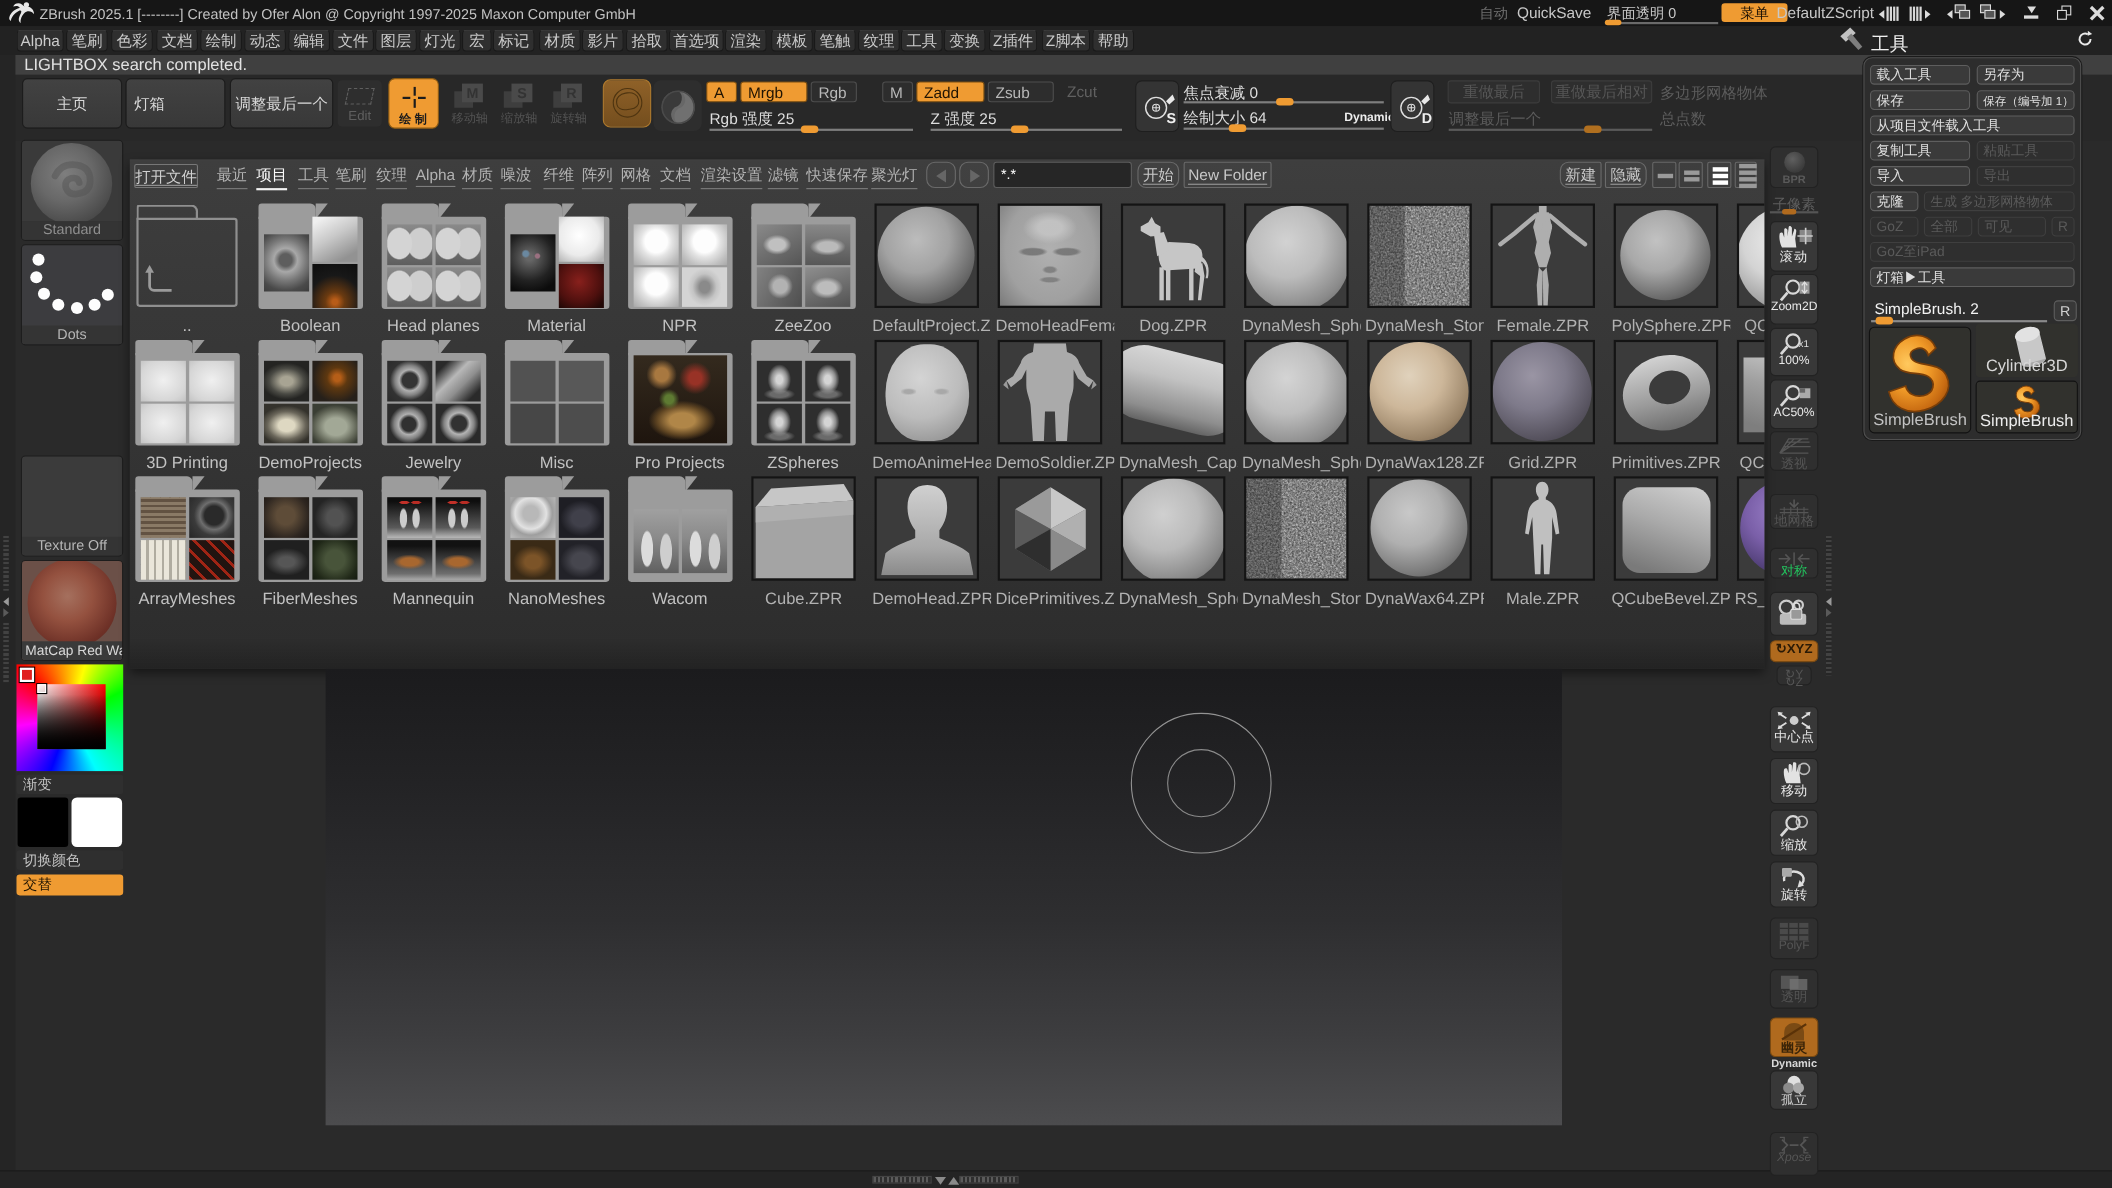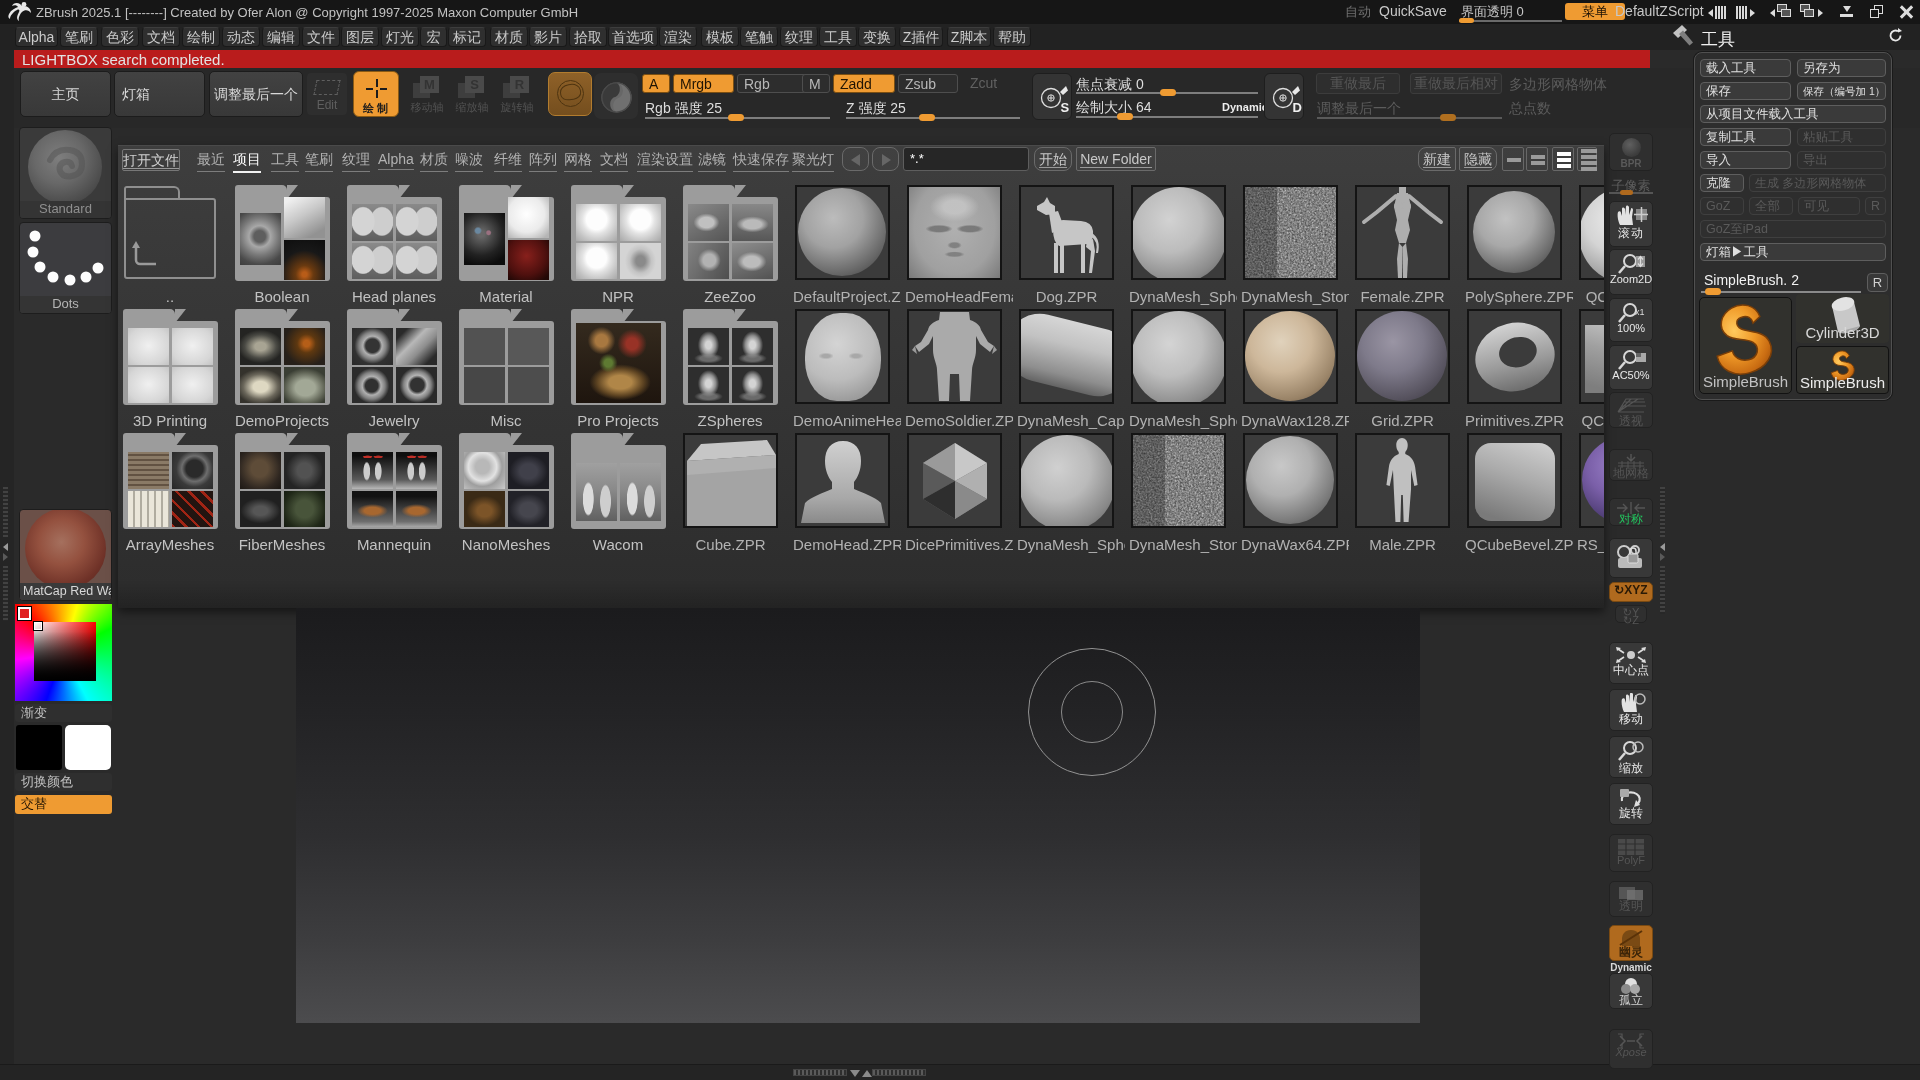--- a/index.html
+++ b/index.html
@@ -8,21 +8,21 @@
 
 .titlebar{position:absolute;left:0;top:0;width:1920px;height:24px;background:#161616;}
 .titletxt{position:absolute;left:36px;top:5px;font-size:13px;color:#c2c2c2;white-space:nowrap;}
 .tbr{position:absolute;top:3px;font-size:13px;color:#c8c8c8;}
 .dim{color:#6f6f6f;}
 .orangebtn{background:#ef9b32;color:#1d1205;border-radius:3px;text-align:center;}
 
 .menubar{position:absolute;left:0;top:24px;width:1920px;height:26px;background:#222222;}
 .menu{position:absolute;top:3px;height:20px;background:#2f2f2f;border:1px solid #191919;
  border-top-color:#3d3d3d;border-radius:4px;color:#cbcbcb;font-size:14px;text-align:center;line-height:18px;}
-.statusrow{position:absolute;left:0;top:50px;width:1650px;height:18px;background:#b91c1c;}
+.statusrow{position:absolute;left:0;top:50px;width:1920px;height:18px;background:#404040;}
 .statustxt{position:absolute;left:22px;top:1px;font-size:15px;color:#e2e2e2;}
 
 .toolbar{position:absolute;left:0;top:68px;width:1920px;height:60px;background:#282828;}
 .bigbtn{position:absolute;top:3px;height:46px;background:linear-gradient(180deg,#424242,#383838);
  border:1px solid #1c1c1c;border-radius:5px;color:#d8d8d8;font-size:14px;text-align:center;}
 .bigbtn span{display:inline-block;margin-top:14px;}
 .smallbtn{position:absolute;height:19px;font-size:14px;text-align:left;padding-left:6px;line-height:18px;border-radius:3px;}
 .sbon{background:#ef9b32;color:#201403;border:1px solid #7a4e12;}
 .sboff{background:#2d2d2d;color:#b8b8b8;border:1px solid #4e4e4e;}
 .slbl{position:absolute;font-size:14px;color:#dedede;white-space:nowrap;}
@@ -186,21 +186,21 @@
 <div class="abs" style="left:594px;top:5px;width:44px;height:46px;background:#2e2e2e;border-radius:7px"></div>
 <svg class="abs" style="left:601px;top:14px" width="31" height="31" viewBox="0 0 31 31">
 <circle cx="15.5" cy="15.5" r="15" fill="#676767"></circle>
 <path d="M15.5 0.5 A15 15 0 0 0 15.5 30.5 A8.5 8.5 0 0 1 12.5 15.5 A8.5 8.5 0 0 0 15.5 0.5 Z" fill="#3a3a3a"></path>
 <path d="M15.5 30.5 A15 15 0 0 0 15.5 0.5 A8.5 8.5 0 0 1 18.5 15.5 A8.5 8.5 0 0 0 15.5 30.5 Z" fill="#7a7a7a" opacity="0.5"></path>
 <circle cx="15.5" cy="15.5" r="14.6" fill="none" stroke="#4a4a4a" stroke-width="1.4"></circle>
       </svg>
 </div>
 <div class="smallbtn sbon" style="left:642px;top:74px;width:28px">A</div>
 <div class="smallbtn sbon" style="left:673px;top:74px;width:61px">Mrgb</div>
-<div class="smallbtn sboff" style="left:737px;top:74px;width:74px">Rgb</div>
+<div class="smallbtn sboff" style="left:737px;top:74px;width:42px">Rgb</div>
 <div class="smallbtn sboff" style="left:802px;top:74px;width:28px">M</div>
 <div class="smallbtn sbon" style="left:833px;top:74px;width:62px">Zadd</div>
 <div class="smallbtn sboff" style="left:898px;top:74px;width:60px">Zsub</div>
 <div class="abs" style="left:962px;top:74px;width:62px;height:19px;font-size:14px;color:#616161;line-height:18px;padding-left:8px">Zcut</div>
 <div class="slbl" style="left:645px;top:100px">Rgb 强度 25</div>
 <div class="sline" style="left:645px;top:117px;width:185px"></div>
 <div class="shandle" style="left:728px;top:114px"></div>
 <div class="slbl" style="left:846px;top:100px">Z 强度 25</div>
 <div class="sline" style="left:846px;top:117px;width:174px"></div>
 <div class="shandle" style="left:919px;top:114px"></div>
@@ -249,20 +249,23 @@
           <circle cx="15" cy="13" r="5.5"></circle>
           <circle cx="13" cy="29" r="5.5"></circle>
           <circle cx="20" cy="44" r="5.5"></circle>
           <circle cx="33" cy="54" r="5.5"></circle>
           <circle cx="50" cy="57" r="5.5"></circle>
           <circle cx="66" cy="54" r="5.5"></circle>
           <circle cx="78" cy="45" r="5.5"></circle>
         </g>
       </svg>
 <div class="tlabel">Dots</div>
+    </div>
+<div class="tile" style="top:414px;height:92px;background:#3b3b3b">
+      <div class="tlabel">Texture Off</div>
     </div>
 <div class="tile" style="top:509px;height:92px;background:#6b5048">
 <div class="circle" style="left:5px;top:-2px;width:81px;height:81px;background:radial-gradient(circle at 45% 42%,#a5705e,#94513f 35%,#6e3127 70%,#57261e 92%)"></div>
 <div class="tlabel" style="color:#d8d8d8;background:#3a3a3a;font-size:12.5px;text-align:left;padding-left:3px;white-space:nowrap">MatCap Red Wax</div>
     </div>
 <div class="abs" style="left:15px;top:604px;width:97px;height:97px;background:conic-gradient(from -45deg,#f00,#ff0 17%,#0f0 30%,#0ff 55%,#00f 68%,#f0f 85%,#f00)">
 <div class="abs" style="left:19px;top:18px;width:62px;height:59px;background:linear-gradient(to bottom,rgba(0,0,0,0) 0%,#000 100%),linear-gradient(to right,#fff,#f00);background-blend-mode:normal"></div>
 <div class="abs" style="left:19px;top:18px;width:62px;height:59px;background:linear-gradient(to bottom,rgba(0,0,0,0) 16%,rgba(0,0,0,0.42) 52%,rgba(0,0,0,0.95) 100%)"></div>
 <div class="abs" style="left:3px;top:3px;width:13px;height:13px;background:#e02020;border:2px solid #fff;box-shadow:0 0 0 1px #000"></div>
 <div class="abs" style="left:19px;top:18px;width:8px;height:8px;border:1.5px solid #fff;box-shadow:0 0 0 1px #000;background:rgba(255,255,255,0.15)"></div>

